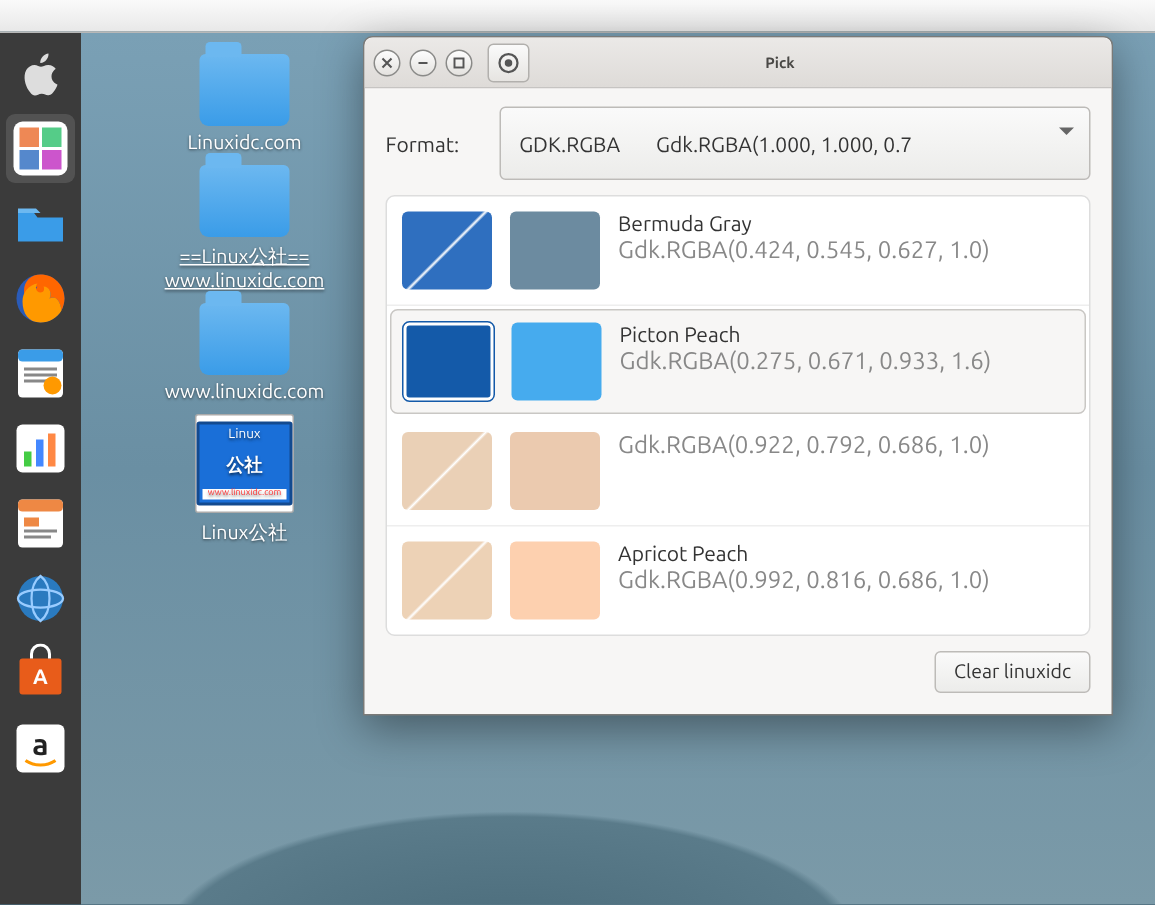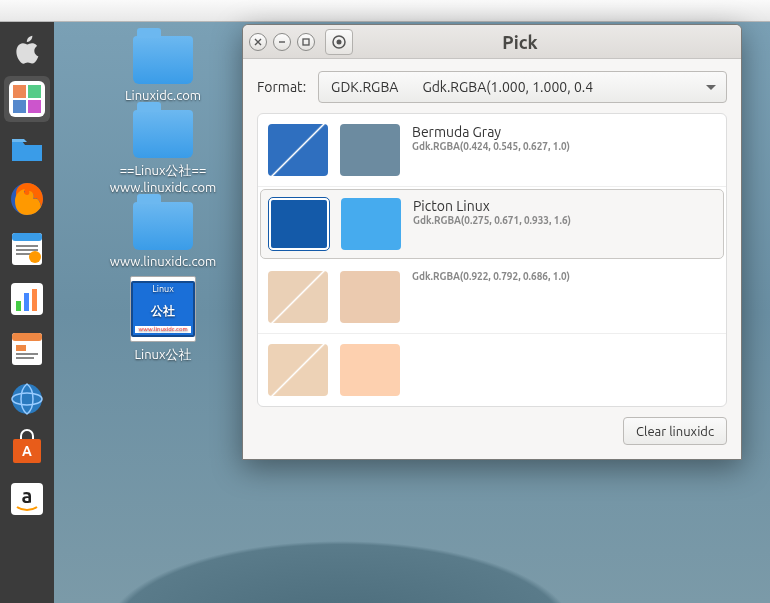--- a/index.html
+++ b/index.html
@@ -31,38 +31,38 @@
 .launcher-ico-inner { width:77px; height:56px; background:#1a6fd8; border:2px solid #134a8f; color:#fff; font-size:9px; text-align:center; display:flex; flex-direction:column; line-height:1.1; border-radius:2px; overflow:hidden; justify-content:space-between; padding:2px;}
 .launcher-ico-inner .big {font-size:12px; font-weight:bold;}
 .launcher-ico-inner .url {font-size:6px; color:#f33; background:#fff;}
 
 
 .win { position:absolute; top:24px; left:242px; width:500px; background:#f7f6f5; border:1px solid #7a7a78; border-radius:6px 6px 0 0; box-shadow: 0 8px 30px rgba(0,0,0,0.4); z-index:5; }
 .titlebar { height:34px; display:flex; align-items:center; padding:0 6px; gap:6px; background:linear-gradient(#ebe9e7,#dedbd8); border-bottom:1px solid #c6c4c2; border-radius:6px 6px 0 0;}
 .winbtn { width:18px; height:18px; border-radius:50%; border:1px solid #8a8a88; background:linear-gradient(#fdfdfd,#e4e2df); display:flex; align-items:center; justify-content:center; font-size:10px; color:#555; cursor:pointer;}
 .winbtn svg{width:10px;height:10px;}
 .tool { width:28px; height:26px; border:1px solid #b2b0ad; border-radius:4px; background:linear-gradient(#fafafa,#e6e4e1); margin-left:4px; display:flex; align-items:center; justify-content:center; cursor:pointer;}
-.win-title { flex:1; text-align:center; font-weight:bold; color:#4a4946; font-size:18px; padding-right:54px;}
+.win-title { flex:1; text-align:center; font-weight:bold; color:#4a4946; font-size:10px; padding-right:54px;}
 
 .body { padding:12px 14px 14px 14px; }
 .format-row { display:flex; align-items:center; gap:12px; margin-bottom:10px;}
 .format-row label { font-size:14px; color:#333;}
-.dropdown { flex:1; height:32px; border:1px solid #bdbbb8; border-radius:4px; background:linear-gradient(#fafafa,#ececea); display:flex; align-items:center; padding:0 28px 0 12px; font-size:14px; color:#333; position:relative; cursor:pointer;}
+.dropdown { flex:1; height:49px; border:1px solid #bdbbb8; border-radius:4px; background:linear-gradient(#fafafa,#ececea); display:flex; align-items:center; padding:0 28px 0 12px; font-size:14px; color:#333; position:relative; cursor:pointer;margin-left:15px;}
 .dropdown .sample { margin-left:24px; color:#333; white-space:nowrap; overflow:hidden;}
 .dropdown::after { content:""; position:absolute; right:10px; top:13px; border:5px solid transparent; border-top-color:#666;}
 
 .color-list { border:1px solid #ddd; border-radius:6px; overflow:hidden; background:#fff;}
 .color-row { display:flex; align-items:flex-start; gap:12px; padding:10px 10px; border-bottom:1px solid #eee; cursor:pointer;}
 .color-row:last-child { border-bottom:0;}
 .color-row.selected { background:#f7f6f5; border:1px solid #c9c7c4; border-radius:5px; margin:2px; padding:8px 8px;}
 .thumb { width:60px; height:52px; border-radius:4px; background-size:cover; flex-shrink:0;}
 .swatch { width:60px; height:52px; border-radius:4px; flex-shrink:0;}
 .info { flex:1; }
 .info .nm { font-size:14px; color:#333; margin-bottom:1px;}
-.info .val { font-size:10px; color:#888;font-weight:bold;}
+.info .val { font-size:16px; color:#888;}
 
 .footer { display:flex; justify-content:flex-end; margin-top:10px;}
 .btn { height:28px; padding:0 12px; border:1px solid #bdbbb8; border-radius:4px; background:linear-gradient(#fafafa,#ececea); font-size:13px; color:#333; cursor:pointer;}
 </style>
 </head>
 <body>
 
 <div class="topbar"></div>
 
 <div class="dock">
@@ -144,21 +144,21 @@
 </div>
 
 <div class="wallpaper">
   <div class="desk-icons">
     <div class="desk-icon">
       <div class="folder-ico"></div>
       <span>Linuxidc.com</span>
     </div>
     <div class="desk-icon">
       <div class="folder-ico"></div>
-      <span style="white-space:pre-line;">==Linux公社==
+      <span style="white-space:pre-line;text-decoration:underline;">==Linux公社==
 www.linuxidc.com</span>
     </div>
     <div class="desk-icon">
       <div class="folder-ico"></div>
       <span>www.linuxidc.com</span>
     </div>
     <div class="desk-icon">
       <div class="launcher-ico">
         <div class="launcher-ico-inner">
             <span>Linux</span>
@@ -194,51 +194,55 @@
           <circle cx="8" cy="8" r="2.5" fill="#555"></circle>
         </svg>
       </div>
     <div class="win-title">Pick</div>
   </div>
   <div class="body">
     <div class="format-row">
       <label>Format:</label>
       <div class="dropdown">
         <span>GDK.RGBA</span>
-        <span class="sample">Gdk.RGBA(1.000, 1.000, 0.4</span>
+        <span class="sample">Gdk.RGBA(1.000, 1.000, 0.7</span>
       </div>
     </div>
 
     <div class="color-list" id="color-list">
         <div class="color-row">
           <div class="thumb" style="background: linear-gradient(135deg, rgb(47, 111, 191) 0%, rgb(47, 111, 191) 48%, rgba(255, 255, 255, 0.25) 50%, rgb(47, 111, 191) 52%);"></div>
           <div class="swatch" style="background: rgb(108, 139, 160);"></div>
           <div class="info">
             <div class="nm">Bermuda Gray</div>
             <div class="val">Gdk.RGBA(0.424, 0.545, 0.627, 1.0)</div>
           </div>
         </div>
         <div class="color-row selected">
           <div class="thumb" style="background: rgb(20, 90, 169); border: 2px solid rgb(255, 255, 255); outline: rgb(20, 90, 169) solid 1px;"></div>
           <div class="swatch" style="background: rgb(70, 171, 238);"></div>
           <div class="info">
-            <div class="nm">Picton Linux</div>
+            <div class="nm">Picton Peach</div>
             <div class="val">Gdk.RGBA(0.275, 0.671, 0.933, 1.6)</div>
           </div>
         </div>
         <div class="color-row">
           <div class="thumb" style="background: linear-gradient(135deg, rgb(234, 208, 182) 0%, rgb(234, 208, 182) 48%, rgba(255, 255, 255, 0.25) 50%, rgb(234, 208, 182) 52%);"></div>
           <div class="swatch" style="background: rgb(235, 202, 175);"></div>
           <div class="info">
             <div class="val">Gdk.RGBA(0.922, 0.792, 0.686, 1.0)</div>
           </div>
         </div>
         <div class="color-row">
           <div class="thumb" style="background: linear-gradient(135deg, rgb(237, 210, 182) 0%, rgb(237, 210, 182) 48%, rgba(255, 255, 255, 0.25) 50%, rgb(237, 210, 182) 52%);"></div>
           <div class="swatch" style="background: rgb(253, 208, 175);"></div>
+          <div class="info">
+            <div class="nm">Apricot Peach</div>
+            <div class="val">Gdk.RGBA(0.992, 0.816, 0.686, 1.0)</div>
+          </div>
         </div>
       </div>
 
     <div class="footer">
       <button class="btn">Clear linuxidc</button>
     </div>
   </div>
 </div>
 
 </body></html>

